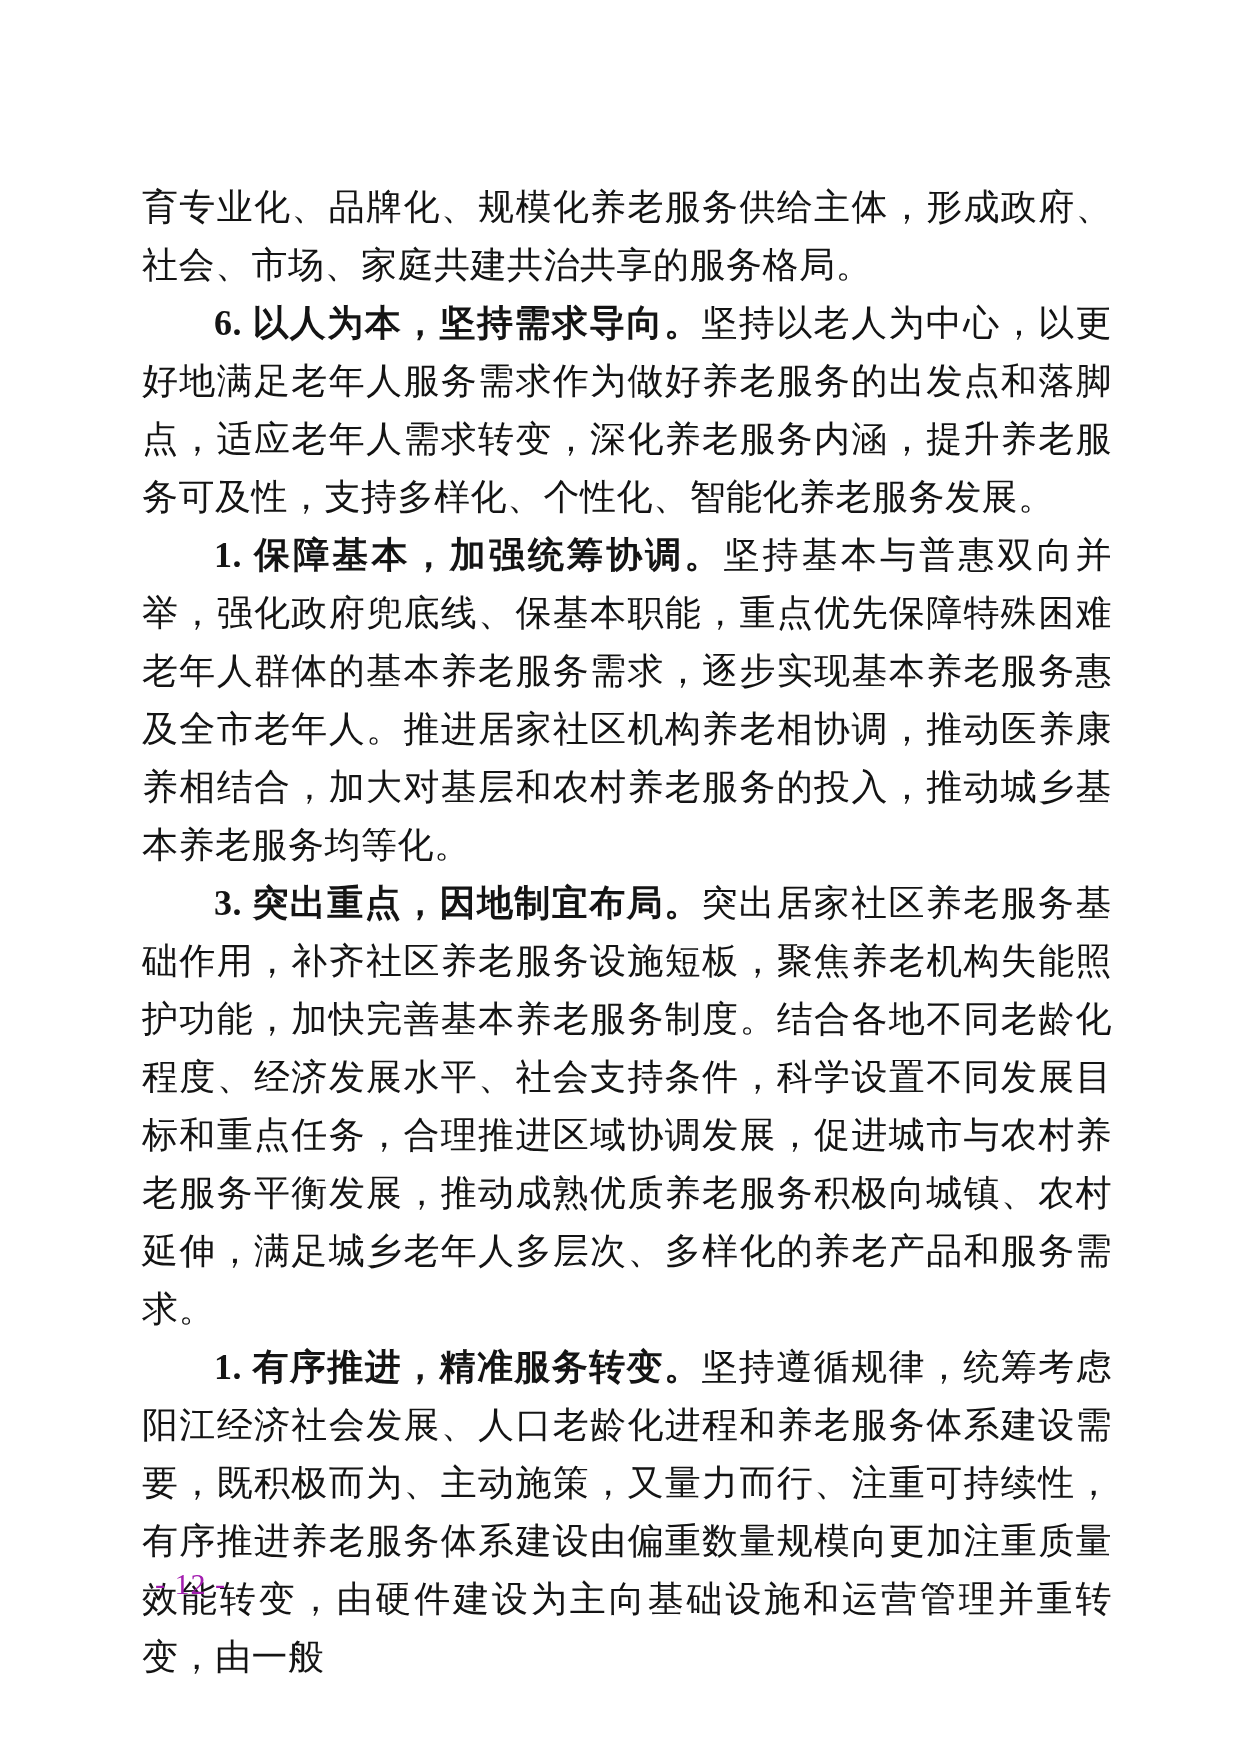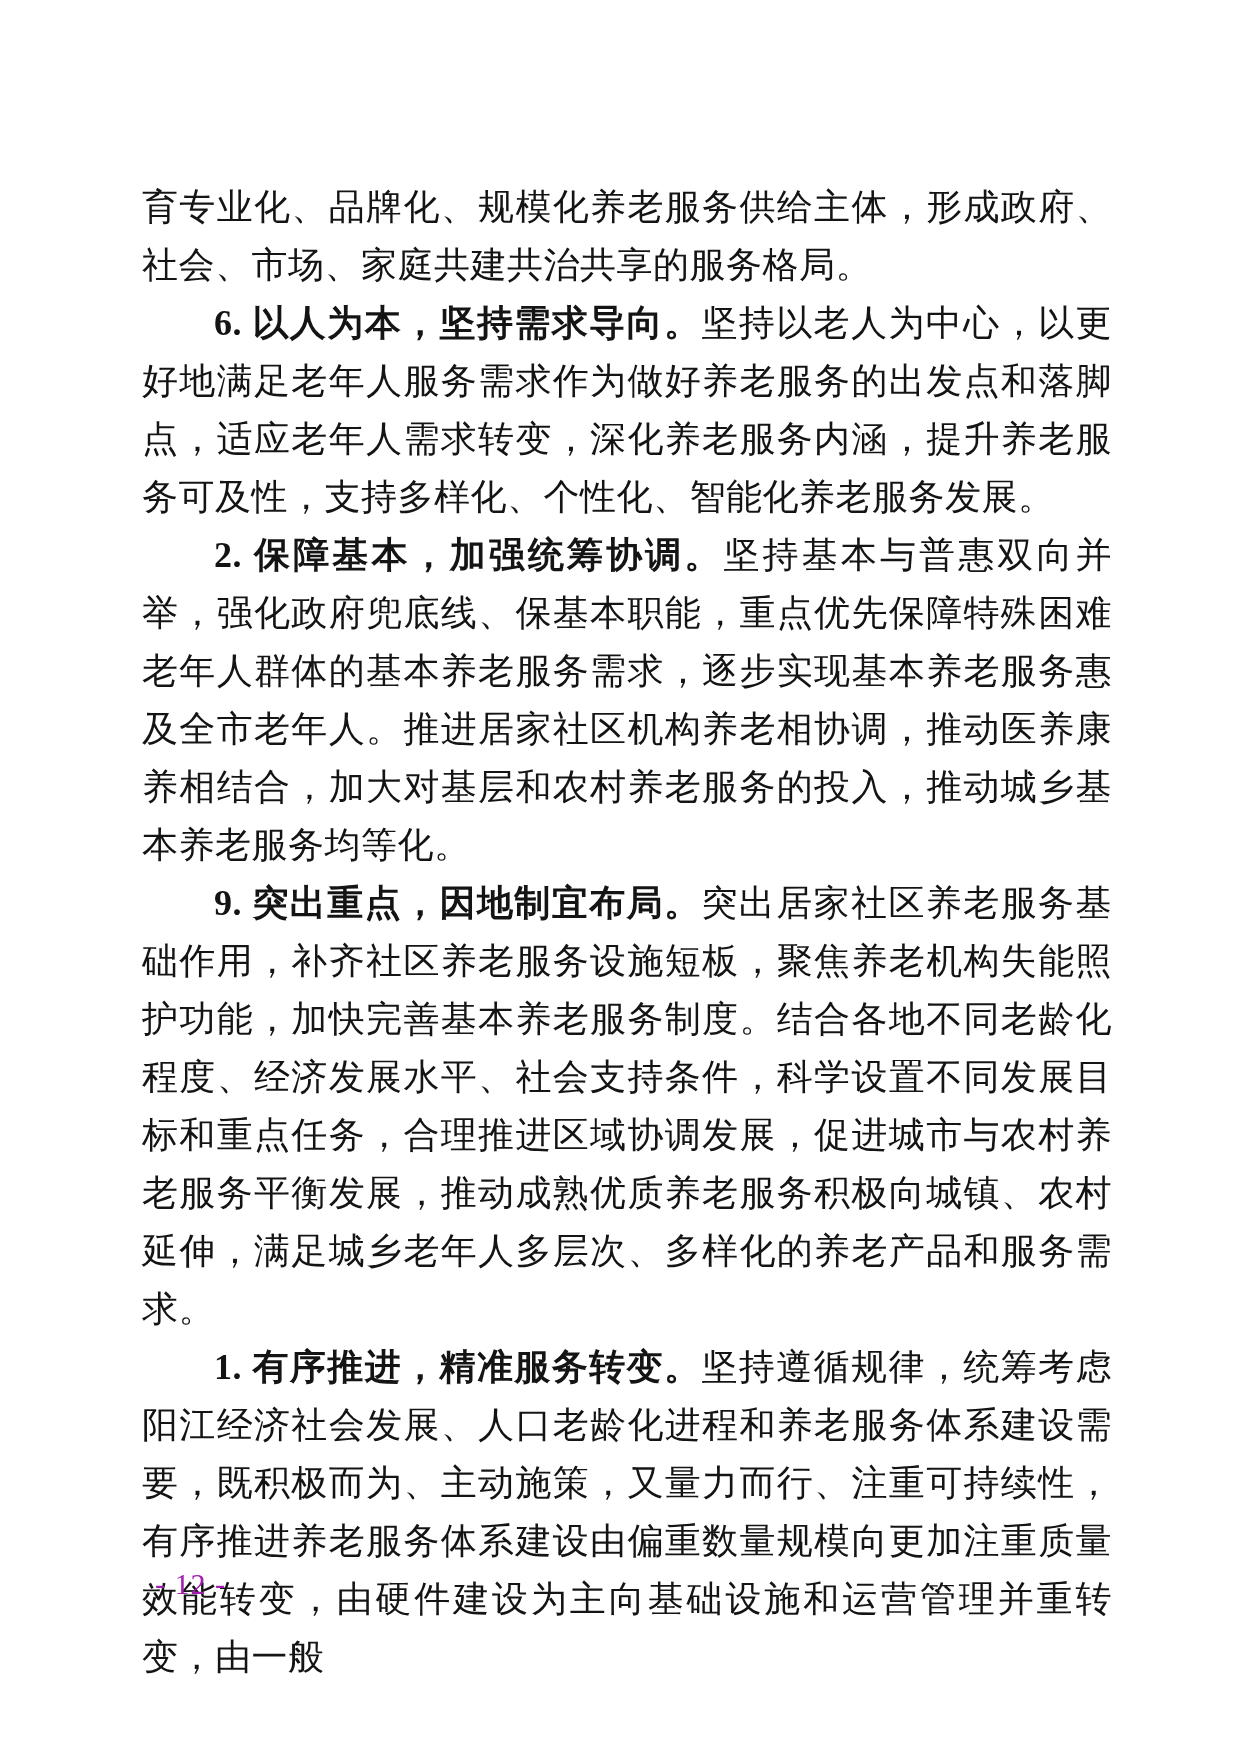--- a/index.html
+++ b/index.html
@@ -59,23 +59,23 @@
 <body>
 
 <div class="page">
 
   <div class="body-text">
 
     <p class="para continuation"><span>育专业化、品牌化、规模化养老服务供给主体，形成政府、社会、市场、家庭共建共治共享的服务格局。</span></p>
 
     <p class="para"><span class="lead">6. 以人为本，坚持需求导向。</span><span>坚持以老人为中心，以更好地满足老年人服务需求作为做好养老服务的出发点和落脚点，适应老年人需求转变，深化养老服务内涵，提升养老服务可及性，支持多样化、个性化、智能化养老服务发展。</span></p>
 
-    <p class="para"><span class="lead">2. 保障基本，加强统筹协调。</span><span>坚持基本与普惠双向并举，强化政府兜底线、保基本职能，重点优先保障特殊困难老年人群体的基本养老服务需求，逐步实现基本养老服务惠及全市老年人。推进居家社区机构养老相协调，推动医养康养相结合，加大对基层和农村养老服务的投入，推动城乡基本养老服务均等化。</span></p>
+    <p class="para"><span class="lead">1. 保障基本，加强统筹协调。</span><span>坚持基本与普惠双向并举，强化政府兜底线、保基本职能，重点优先保障特殊困难老年人群体的基本养老服务需求，逐步实现基本养老服务惠及全市老年人。推进居家社区机构养老相协调，推动医养康养相结合，加大对基层和农村养老服务的投入，推动城乡基本养老服务均等化。</span></p>
 
-    <p class="para"><span class="lead">9. 突出重点，因地制宜布局。</span><span>突出居家社区养老服务基础作用，补齐社区养老服务设施短板，聚焦养老机构失能照护功能，加快完善基本养老服务制度。结合各地不同老龄化程度、经济发展水平、社会支持条件，科学设置不同发展目标和重点任务，合理推进区域协调发展，促进城市与农村养老服务平衡发展，推动成熟优质养老服务积极向城镇、农村延伸，满足城乡老年人多层次、多样化的养老产品和服务需求。</span></p>
+    <p class="para"><span class="lead">3. 突出重点，因地制宜布局。</span><span>突出居家社区养老服务基础作用，补齐社区养老服务设施短板，聚焦养老机构失能照护功能，加快完善基本养老服务制度。结合各地不同老龄化程度、经济发展水平、社会支持条件，科学设置不同发展目标和重点任务，合理推进区域协调发展，促进城市与农村养老服务平衡发展，推动成熟优质养老服务积极向城镇、农村延伸，满足城乡老年人多层次、多样化的养老产品和服务需求。</span></p>
 
     <p class="para"><span class="lead">1. 有序推进，精准服务转变。</span><span>坚持遵循规律，统筹考虑阳江经济社会发展、人口老龄化进程和养老服务体系建设需要，既积极而为、主动施策，又量力而行、注重可持续性，有序推进养老服务体系建设由偏重数量规模向更加注重质量效能转变，由硬件建设为主向基础设施和运营管理并重转变，由一般</span></p>
 
   </div>
 
   <div class="page-number">- 12 -</div>
 
 </div>
 
 </body></html>

